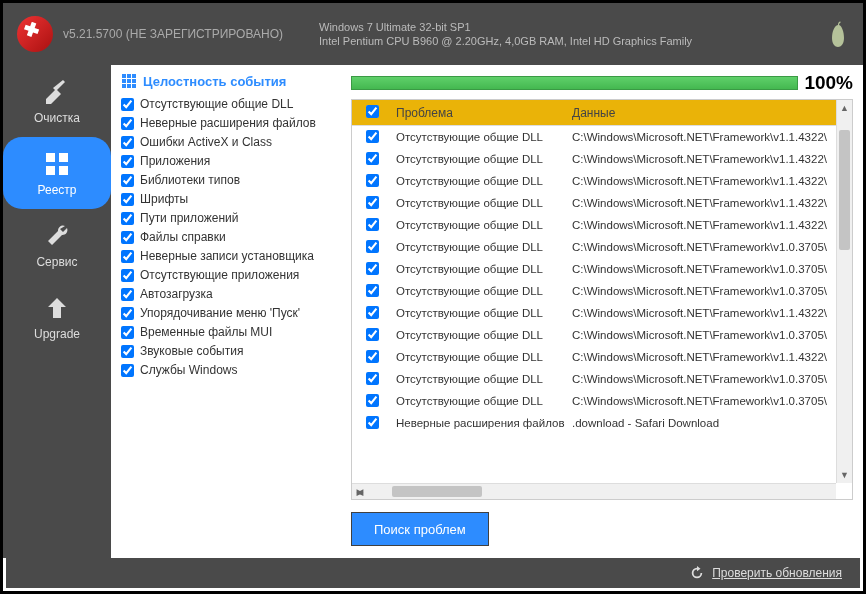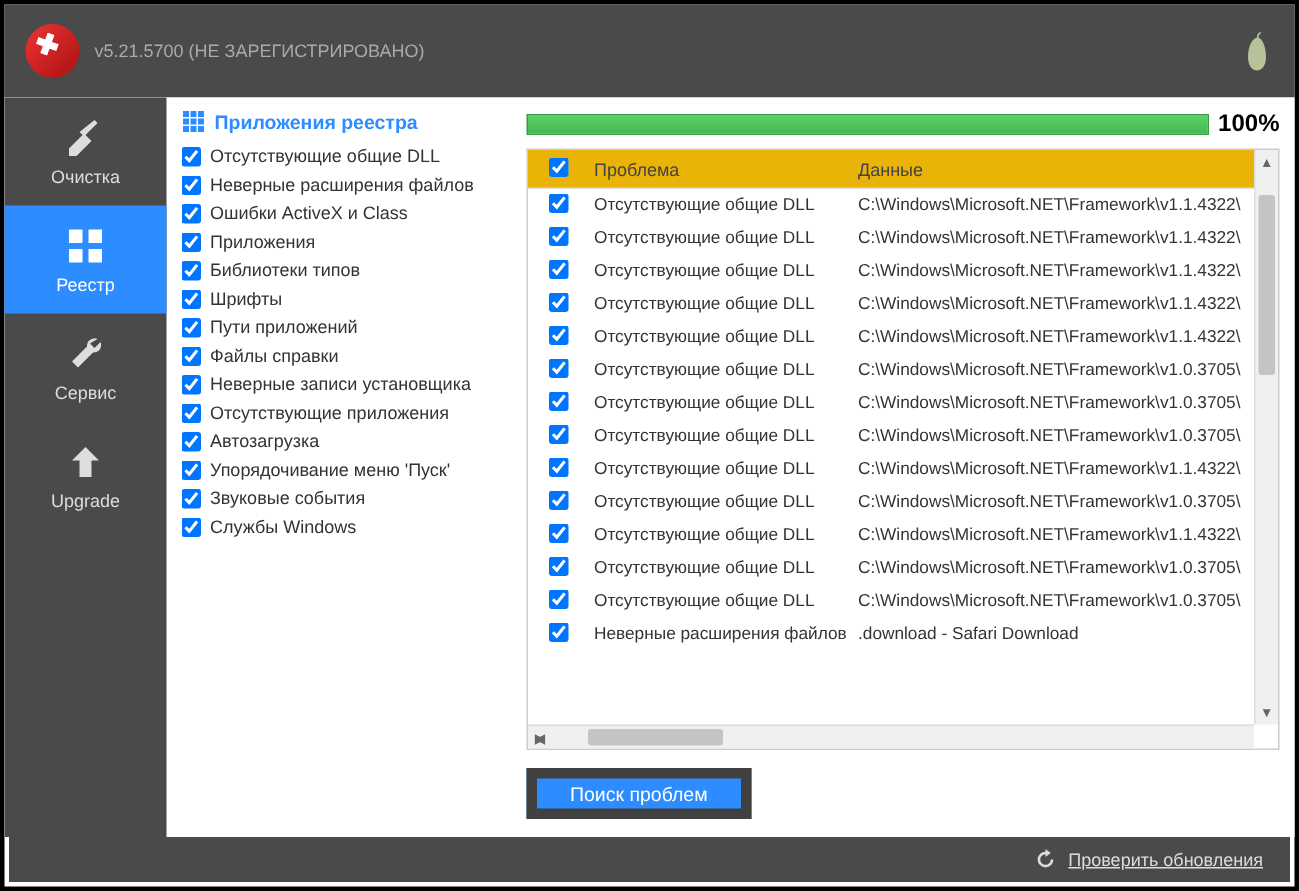--- a/index.html
+++ b/index.html
@@ -7,69 +7,73 @@
 .window { width: 866px; height: 594px; border: 3px solid #000; background: #fff; position: relative; }
 .topbar { height: 62px; background: #4a4a4a; display: flex; align-items: center; padding: 0 14px; color: #bbb; }
 .logo { width: 36px; height: 36px; border-radius: 50%; background: linear-gradient(135deg,#e33 0%,#a11 100%); position: relative; margin-right: 10px; flex-shrink: 0; }
 .logo svg { position:absolute; left:6px; top:6px; }
 .version { font-size: 12px; color: #aaa; }
 .sysinfo { margin-left: 36px; font-size: 11px; line-height: 14px; color: #bbb; }
 .pear { margin-left:auto; width:22px; height:28px; }
 .body { display:flex; height: calc(100% - 62px - 33px); background:#fff; }
 .sidebar { width:108px; background:#4a4a4a; display:flex; flex-direction:column; }
 .side-item { height:72px; display:flex; flex-direction:column; align-items:center; justify-content:center; color:#ddd; font-size:12px; cursor:pointer; gap:5px; }
-.side-item.active { background:#2d8cff; color:#fff; }
+.side-item.active { background:#2d8cff; color:#fff;border-radius:19px; }
 .side-icon { width:30px; height:28px; display:flex; align-items:center; justify-content:center; }
 .content { flex:1; display:flex; padding:8px 10px 10px 10px; gap:6px; min-width:0; }
 .checks { width:224px; }
 .checks-title { color:#2d8cff; font-weight:bold; font-size:13px; margin-bottom:6px; display:flex; align-items:center; gap:6px; }
 .grid-ic { display:inline-block; width:16px; height:16px; }
 .grid-ic span { display:inline-block; width:4px; height:4px; background:#2d8cff; margin:0.5px; float:left; }
 .chk-list { }
 .chk-row { display:flex; align-items:center; gap:6px; font-size:12px; color:#333; line-height:19px; }
 .chk-row input { width:13px; height:13px; }
 .results { flex:1; display:flex; flex-direction:column; min-width:0; }
 .progress { height:20px; position:relative; margin-bottom:6px; display:flex; align-items:center; }
 .pbar { flex:1; height:14px; background:linear-gradient(#5fd06a,#44b850); border:1px solid #3a9a44; }
-.pval { margin-left:6px; font-weight:bold; font-size:16px; }
+.pval { margin-left:6px; font-weight:bold; font-size:19px; }
 .table-wrap { flex:1; border:1px solid #ccc; position:relative; overflow:hidden; }
 .thead { display:flex; height:26px; background:#eab308; border-bottom:1px solid #ddd; align-items:center; font-size:12px; color:#444; }
 .th-chk { width:40px; text-align:center; }
 .th-prob { width:176px; padding-left:4px; }
 .th-data { flex:1; padding-left:4px; }
 .th-sc { width:16px; }
 .tbody { position:absolute; top:26px; bottom:16px; left:0; right:16px; overflow:hidden; }
 .trow { display:flex; height:22px; align-items:center; font-size:11.5px; color:#333; }
 .trow .c1 { width:40px; text-align:center; }
 .trow .c2 { width:176px; padding-left:4px; white-space:nowrap; overflow:hidden; text-overflow:ellipsis; }
 .trow .c3 { flex:1; padding-left:4px; white-space:nowrap; overflow:hidden; text-overflow:ellipsis; }
 .vscroll { position:absolute; right:0; top:0; bottom:16px; width:16px; background:#f0f0f0; border-left:1px solid #ddd; }
 .vthumb { position:absolute; left:2px; right:2px; top:30px; height:120px; background:#c4c4c4; border-radius:2px; }
 .varrow { position:absolute; left:0; right:0; height:16px; text-align:center; font-size:9px; color:#666; line-height:16px; }
 .hscroll { position:absolute; left:0; right:16px; bottom:0; height:16px; background:#f0f0f0; border-top:1px solid #ddd; }
 .hthumb { position:absolute; top:2px; bottom:2px; left:40px; width:90px; background:#c4c4c4; border-radius:2px; }
 .buttons { height:48px; display:flex; align-items:center; justify-content:space-between; padding-top:10px; }
-.btn { height:34px; padding:0 22px; background:#2d8cff; color:#fff; border:7px solid #404040; font-size:13px; cursor:pointer; display:flex; align-items:center; }
+.btn { height:34px; padding:0 22px; background:#2d8cff; color:#fff; border:1px solid #404040; font-size:13px; cursor:pointer; display:flex; align-items:center; }
 .fix-highlight { border:3px solid #cc2222; border-radius:8px; padding:4px; }
 .statusbar { position:absolute; bottom:3px; left:3px; right:3px; height:30px; background:#4a4a4a; display:flex; align-items:center; justify-content:flex-end; padding-right:18px; gap:8px; color:#ddd; font-size:12px; }
 .statusbar a { color:#ddd; text-decoration:underline; cursor:pointer; }
 .refresh-ic { width:14px; height:14px; }
 </style>
 </head>
 <body>
 
 <div class="window">
 
   <div class="topbar">
     <div class="logo">
       <svg width="24" height="24" viewBox="0 0 24 24">
           <path d="M6 2 L12 2 L12 8 L18 8 L18 14 L12 14 L12 20 L6 20 L6 14 L0 14 L0 8 L6 8 Z" fill="#fff" transform="rotate(20 12 12) scale(0.8)"></path>
         </svg>
     </div>
     <div class="version">v5.21.5700 (НЕ ЗАРЕГИСТРИРОВАНО)</div>
+    <div class="sysinfo">
+      <div>Windows 7 Ultimate 32-bit SP1</div>
+      <div>Intel Pentium CPU B960 @ 2.20GHz, 4,0GB RAM, Intel HD Graphics Family</div>
+    </div>
     <svg class="pear" viewBox="0 0 20 28">
         <path d="M10 4 C10 4 11 0 13 2 C11 3 11 5 11 5 C14 6 16 12 16 18 C16 24 13 27 10 27 C7 27 4 24 4 18 C4 12 6 6 10 5 Z" fill="#b5c29a"></path>
       </svg>
   </div>
 
   <div class="body">
     <div class="sidebar">
       <div class="side-item">
         <div class="side-icon">
           <svg width="28" height="28" viewBox="0 0 28 28">
@@ -114,21 +118,21 @@
               <span></span>
               <span></span>
               <span></span>
               <span></span>
               <span></span>
               <span></span>
               <span></span>
               <span></span>
               <span></span>
             </span>
-          <span>Приложения реестра</span>
+          <span>Целостность события</span>
         </div>
         <div class="chk-list" id="chk-list">
             <div class="chk-row">
               <input type="checkbox" checked="" style="">
               <span>Отсутствующие общие DLL</span>
             </div>
             <div class="chk-row">
               <input type="checkbox" checked="" style="">
               <span>Неверные расширения файлов</span>
             </div>
@@ -164,20 +168,24 @@
               <input type="checkbox" checked="" style="">
               <span>Отсутствующие приложения</span>
             </div>
             <div class="chk-row">
               <input type="checkbox" checked="" style="">
               <span>Автозагрузка</span>
             </div>
             <div class="chk-row">
               <input type="checkbox" checked="" style="">
               <span>Упорядочивание меню 'Пуск'</span>
+            </div>
+            <div class="chk-row">
+              <input type="checkbox" checked="" style="">
+              <span>Временные файлы MUI</span>
             </div>
             <div class="chk-row">
               <input type="checkbox" checked="" style="">
               <span>Звуковые события</span>
             </div>
             <div class="chk-row">
               <input type="checkbox" checked="" style="">
               <span>Службы Windows</span>
             </div>
           </div>

